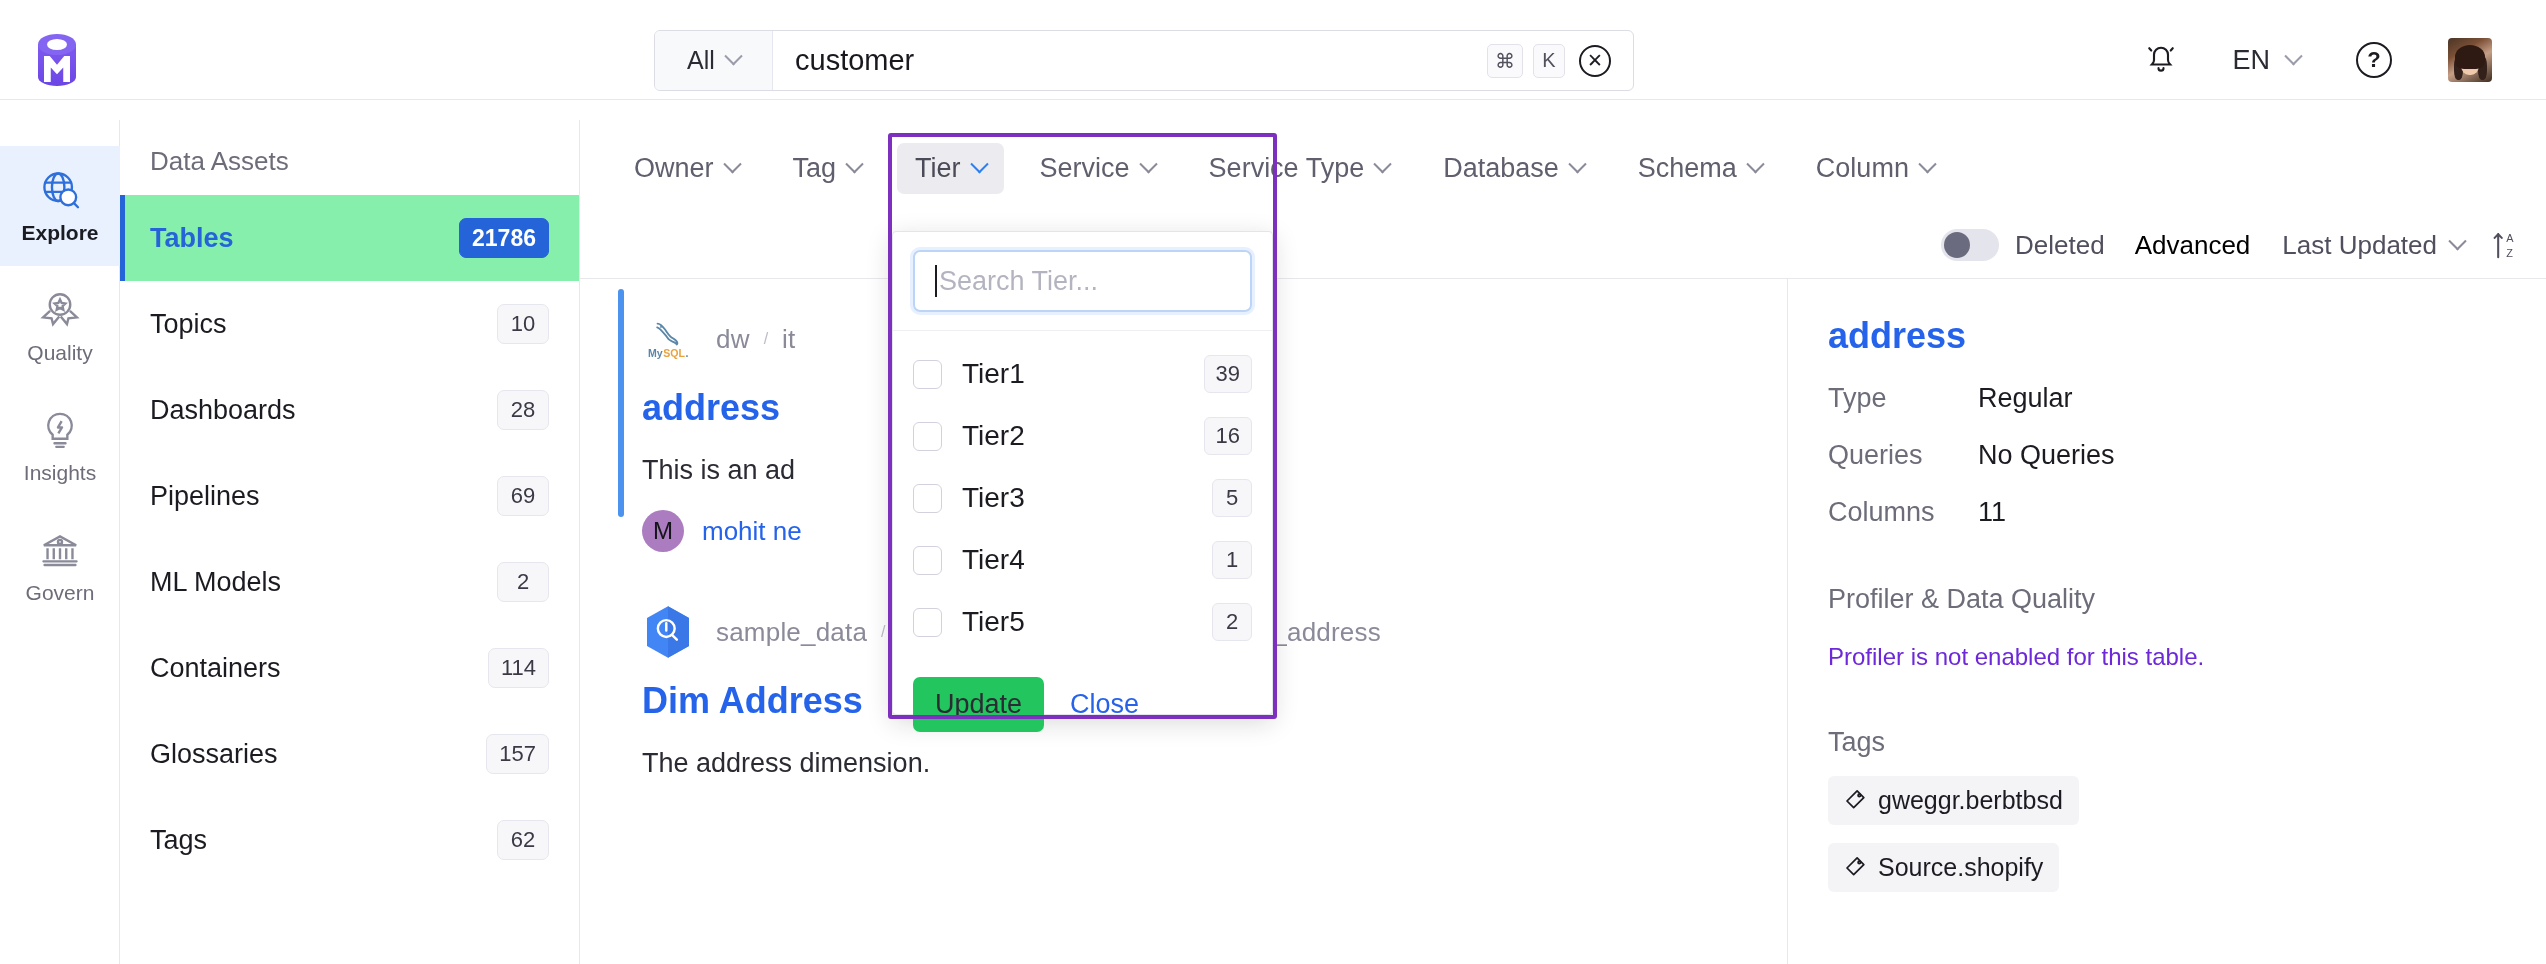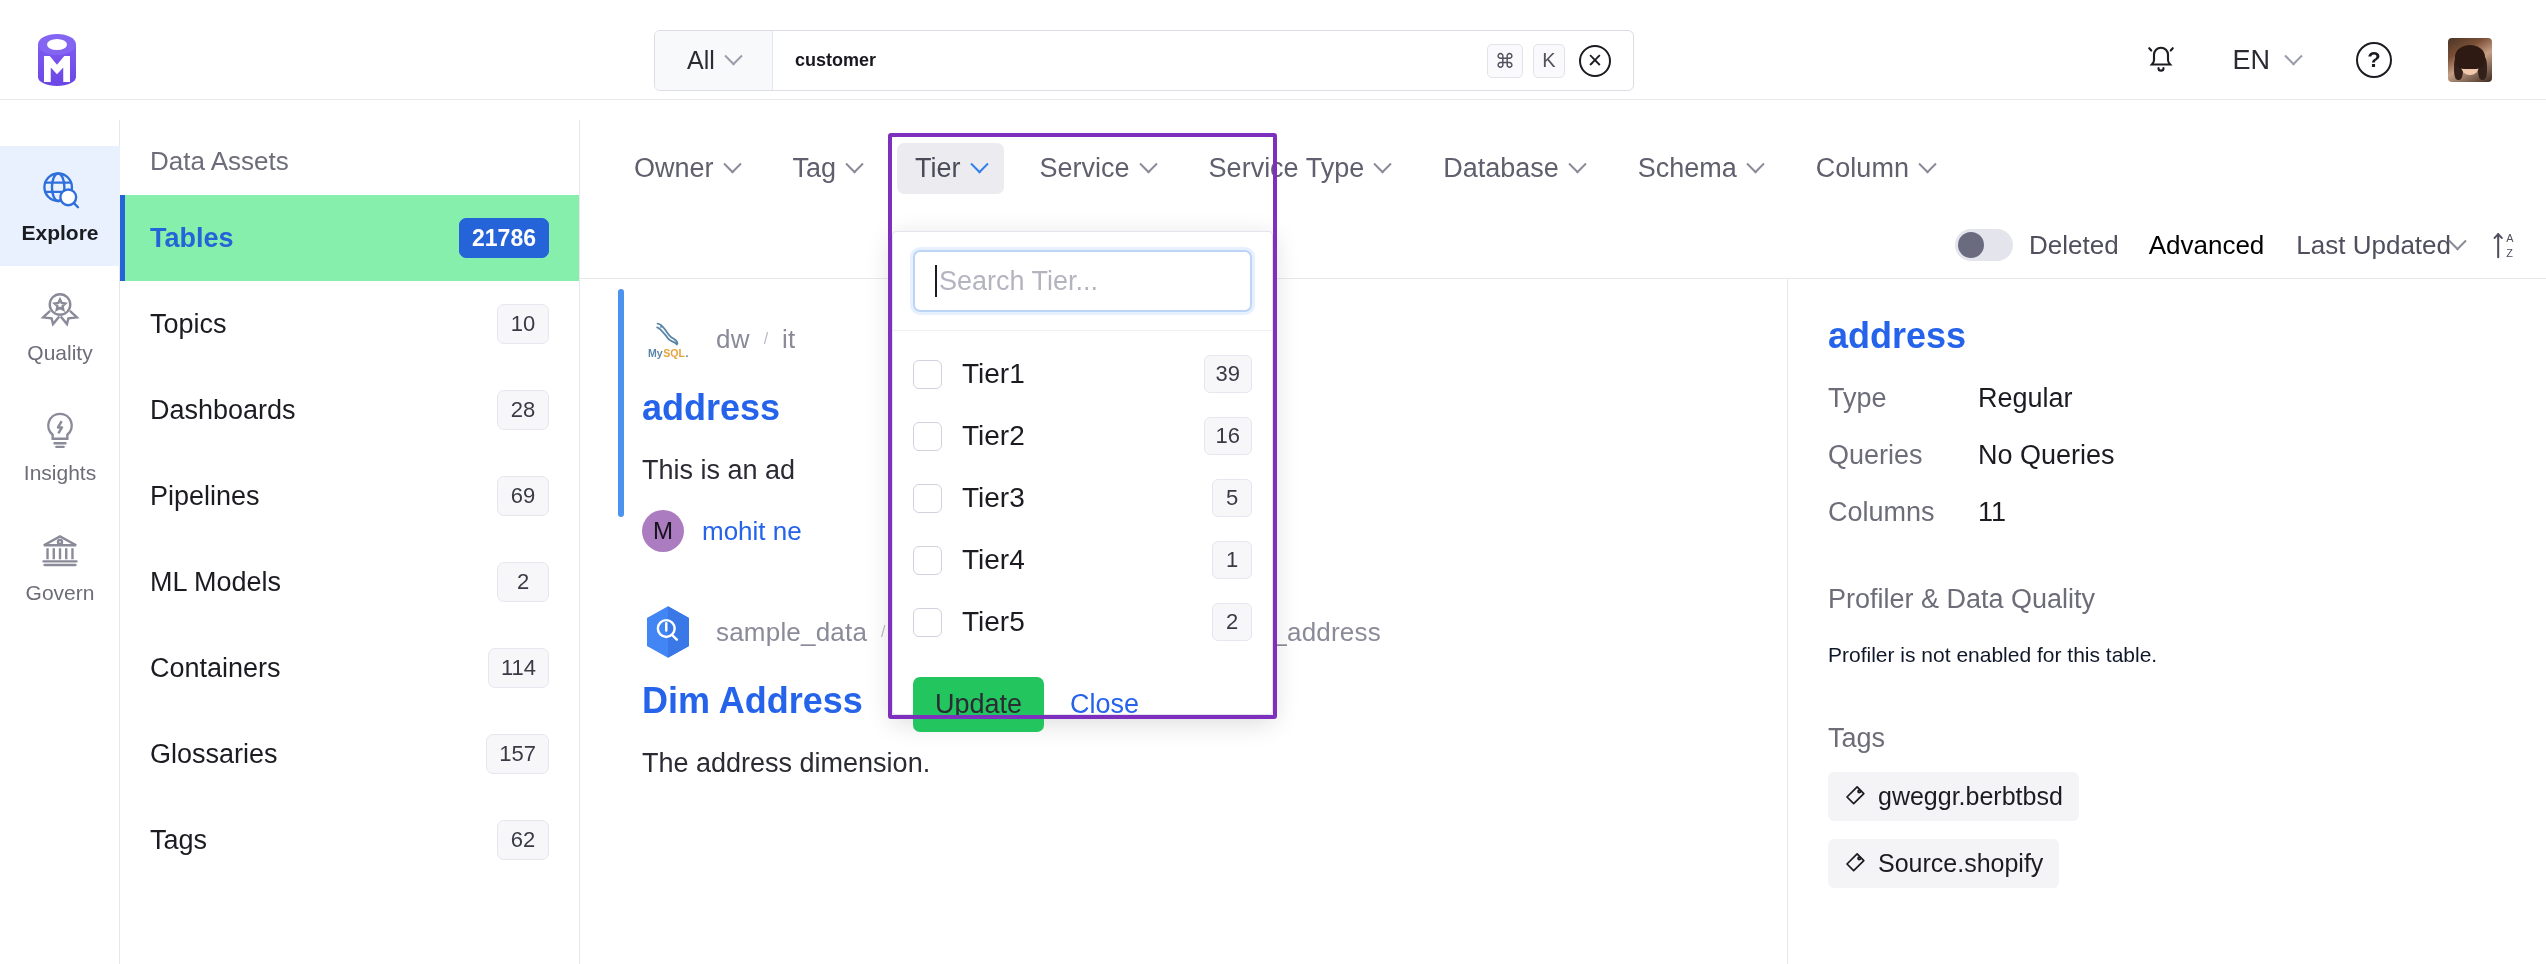--- a/index.html
+++ b/index.html
@@ -50,21 +50,21 @@
     display: flex; align-items: center; justify-content: center; gap: 12px;
     font-size: 25px; color: #2b2b33;
   }
   .chev { display:inline-block; width:0;height:0; }
   .chev-dn {
     width: 13px; height: 13px; border-right: 2.2px solid #9b9bab;
     border-bottom: 2.2px solid #9b9bab; transform: rotate(45deg) translate(-3px,-3px);
   }
   .search-input-area {
     flex: 1; height: 100%; display: flex; align-items: center;
-    padding: 0 22px; font-size: 18px; color: #18181f; font-weight: bold;
+    padding: 0 22px; font-size: 29px; color: #18181f;
   }
   .kbd-group { display: flex; align-items: center; gap: 10px; padding-right: 14px; }
   .kbd {
     min-width: 32px; height: 34px; border: 1px solid #e2e2ea; border-radius: 5px;
     background: #fafafc; display: flex; align-items: center; justify-content: center;
     font-size: 20px; color: #52525e; padding: 0 7px;
   }
   .clear-btn {
     width: 32px; height: 32px; border: 2px solid #1b1b22; border-radius: 50%;
     display: flex; align-items: center; justify-content: center;
@@ -162,21 +162,21 @@
   .toggle {
     width: 58px; height: 32px; border-radius: 16px; background: #e4e4ec;
     position: relative; margin-right: 16px;
   }
   .toggle-knob {
     position: absolute; left: 3px; top: 3px; width: 26px; height: 26px;
     border-radius: 50%; background: #6b6b80;
   }
   .tb-label { font-size: 26px; color: #4f4f5e; margin-right: 30px; }
   .tb-link { font-size: 26px; color: #000000; margin-right: 32px; }
-  .tb-sort { font-size: 26px; color: #4f4f5e; display: flex; align-items: center; gap: 0; margin-right: 28px; }
+  .tb-sort { font-size: 26px; color: #4f4f5e; display: flex; align-items: center; gap: 14px; margin-right: 28px; }
   .sort-az { width: 26px; height: 30px; position: relative; color: #4f4f5e; }
 
   
   .results {
     position: absolute; left: 580px; top: 278px; width: 1207px; height: 686px;
     border-top: 1px solid #e8e8ec; background: #fff; overflow: hidden;
   }
   .card { position: relative; padding: 34px 0 26px 62px; }
   .card.selected::before {
     content:''; position:absolute; left: 38px; top: 10px; width: 6px; height: 228px;
@@ -201,21 +201,21 @@
     position: absolute; left: 1787px; top: 278px; width: 759px; height: 686px;
     border-top: 1px solid #e8e8ec; border-left: 1px solid #e8e8ec;
     background: #fff; padding: 36px 40px 0 40px; overflow: hidden;
   }
   .detail-title { font-size: 36px; color: #2563eb; font-weight: 700; }
   .kv { display: flex; margin-top: 26px; }
   .kv:first-of-type { margin-top: 36px; }
   .kv-k { width: 150px; font-size: 27px; color: #6d6d7a; }
   .kv-v { font-size: 27px; color: #1b1b22; }
   .sec-head { font-size: 27px; color: #6d6d7a; margin-top: 56px; }
-  .sec-body { font-size: 21px; color: #0f172a; margin-top: 28px; }
+  .sec-body { font-size: 24px; color: #6d28d9; margin-top: 28px; }
   .tag-pill {
     display: inline-flex; align-items: center; gap: 12px;
     background: #f4f4f7; border-radius: 6px; padding: 10px 16px;
     font-size: 25px; color: #1b1b22; margin-top: 18px;
   }
   .tag-ico { width: 22px; height: 24px; }
 
   
   .purple-box {
     position: absolute; left: 888px; top: 133px; width: 389px; height: 586px;

